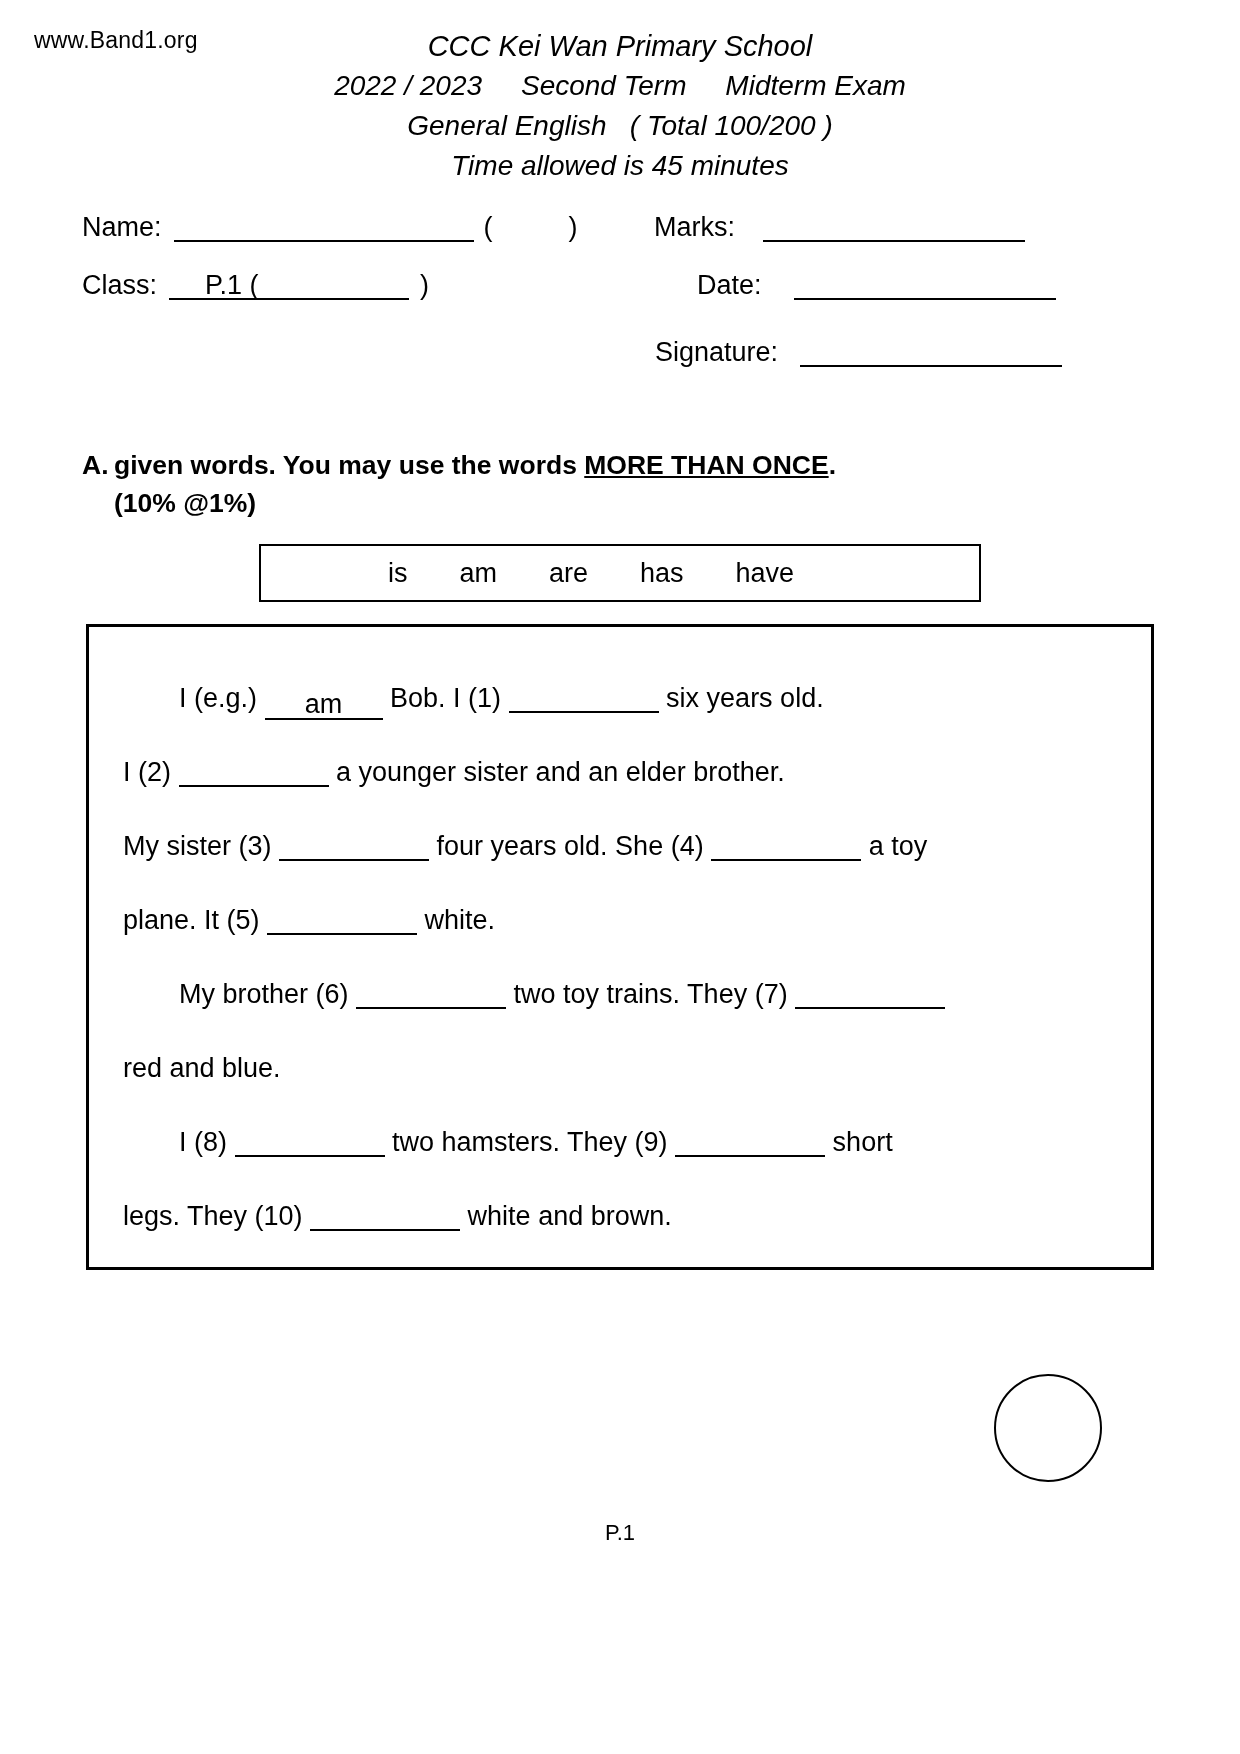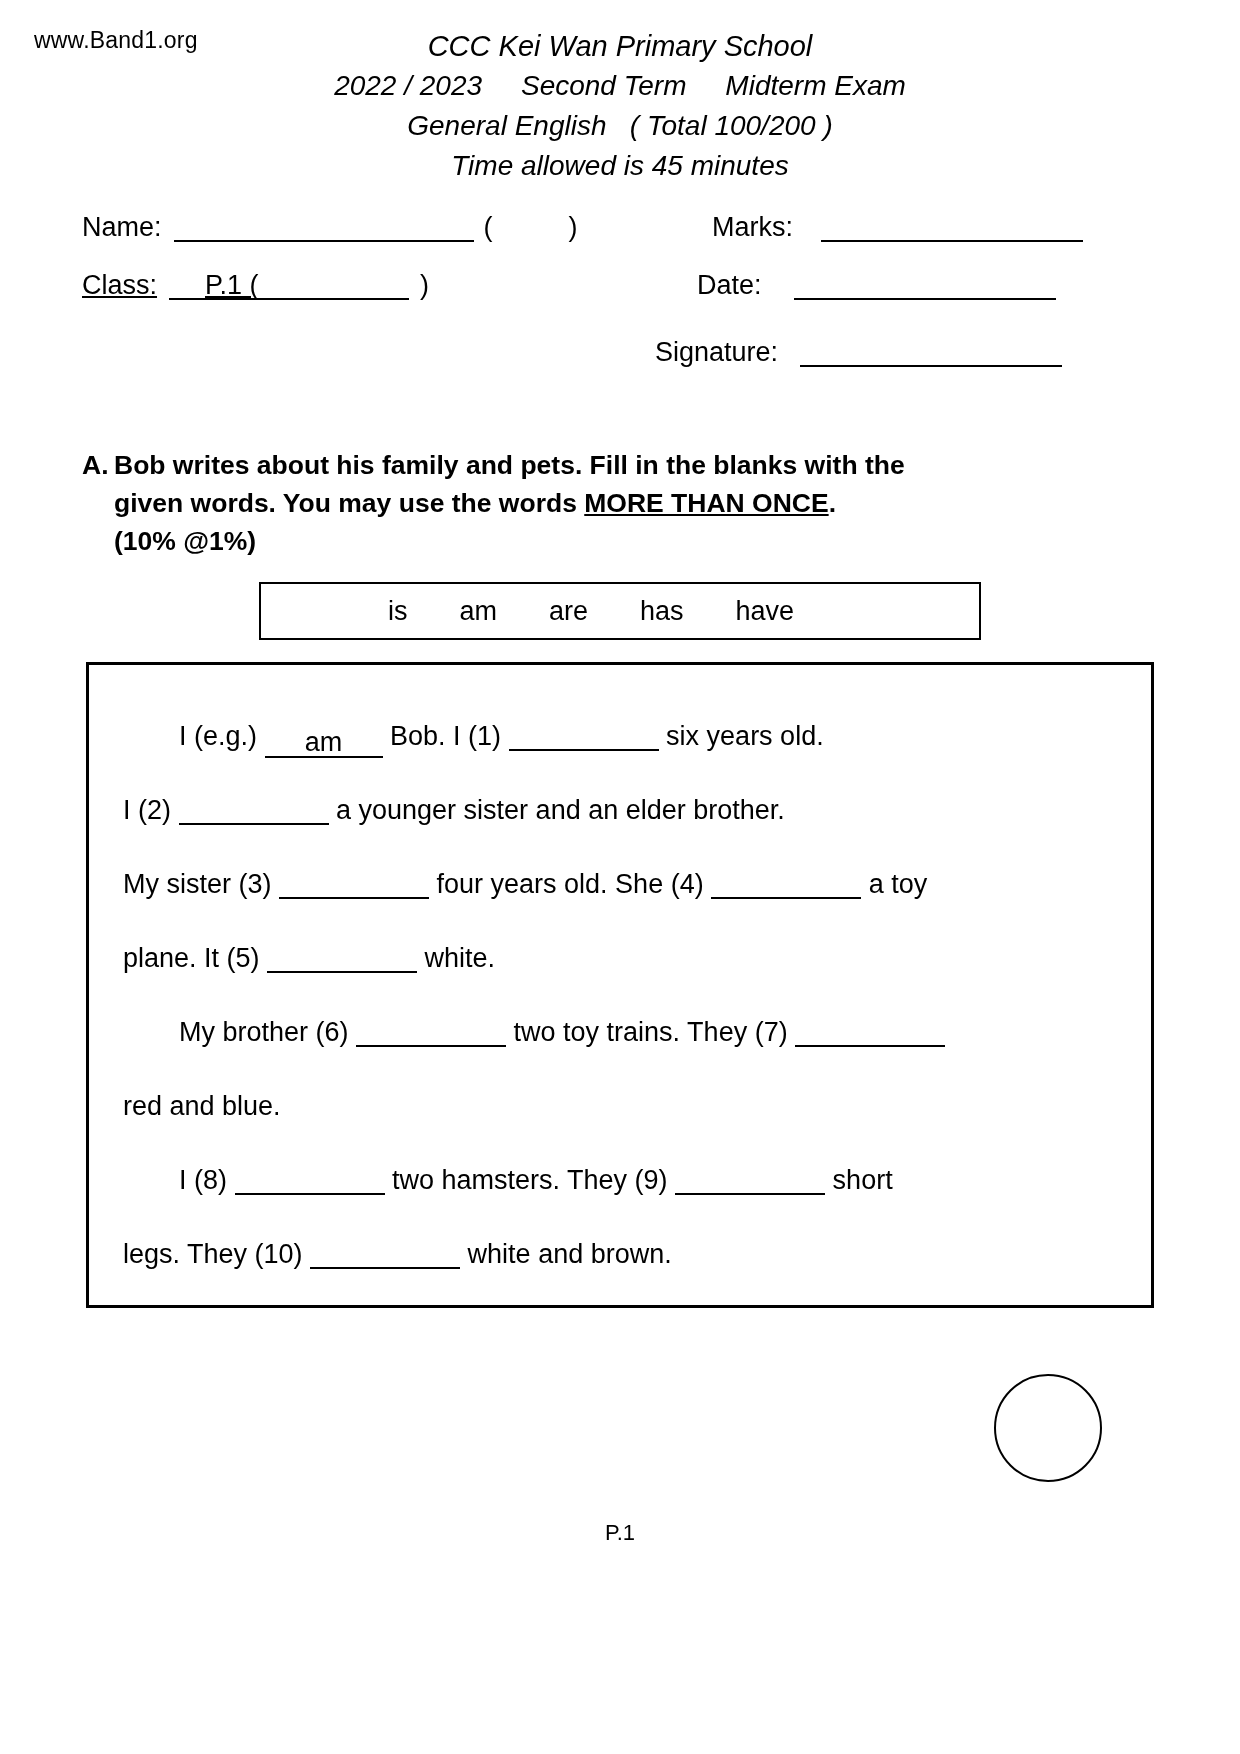--- a/index.html
+++ b/index.html
@@ -64,22 +64,22 @@
   .label { line-height: 30px; }
   .rule-value {
     display: inline-block;
     border-bottom: 2px solid #000;
     height: 30px;
     text-align: center;
     line-height: 30px;
   }
 
   .row-name      { left: 82px;  top: 4px; }
-  .row-class     { left: 82px;  top: 62px; text-decoration: underline; }
-  .row-marks     { left: 712px; top: 4px; }
+  .row-class     { left: 82px;  top: 62px; }
+  .row-marks     { left: 654px; top: 4px; }
   .row-date      { left: 697px; top: 62px; }
   .row-signature { left: 655px; top: 129px; }
 
   
   .question {
     margin-top: 78px;
     padding-left: 82px;
     padding-right: 70px;
     font-size: 26.5px;
     font-weight: bold;
@@ -197,21 +197,20 @@
       <span class="label">Signature:</span>
       <span class="rule-value" style="width:262px;margin-left:22px"></span>
     </div>
 
   </div>
 
   <div class="question">
     <div class="q-body">
       <div class="q-letter">A.</div>
       <div class="q-text">
-        <div>Bob writes about his family and pets. Fill in the blanks with the</div>
         <div><span>given words. You may use the words </span><span class="u">MORE THAN ONCE</span><span>.</span></div>
         <div>(10% @1%)</div>
       </div>
     </div>
   </div>
 
   <div class="wordbank" id="wordbank">
       <span>is</span>
       <span>am</span>
       <span>are</span>

